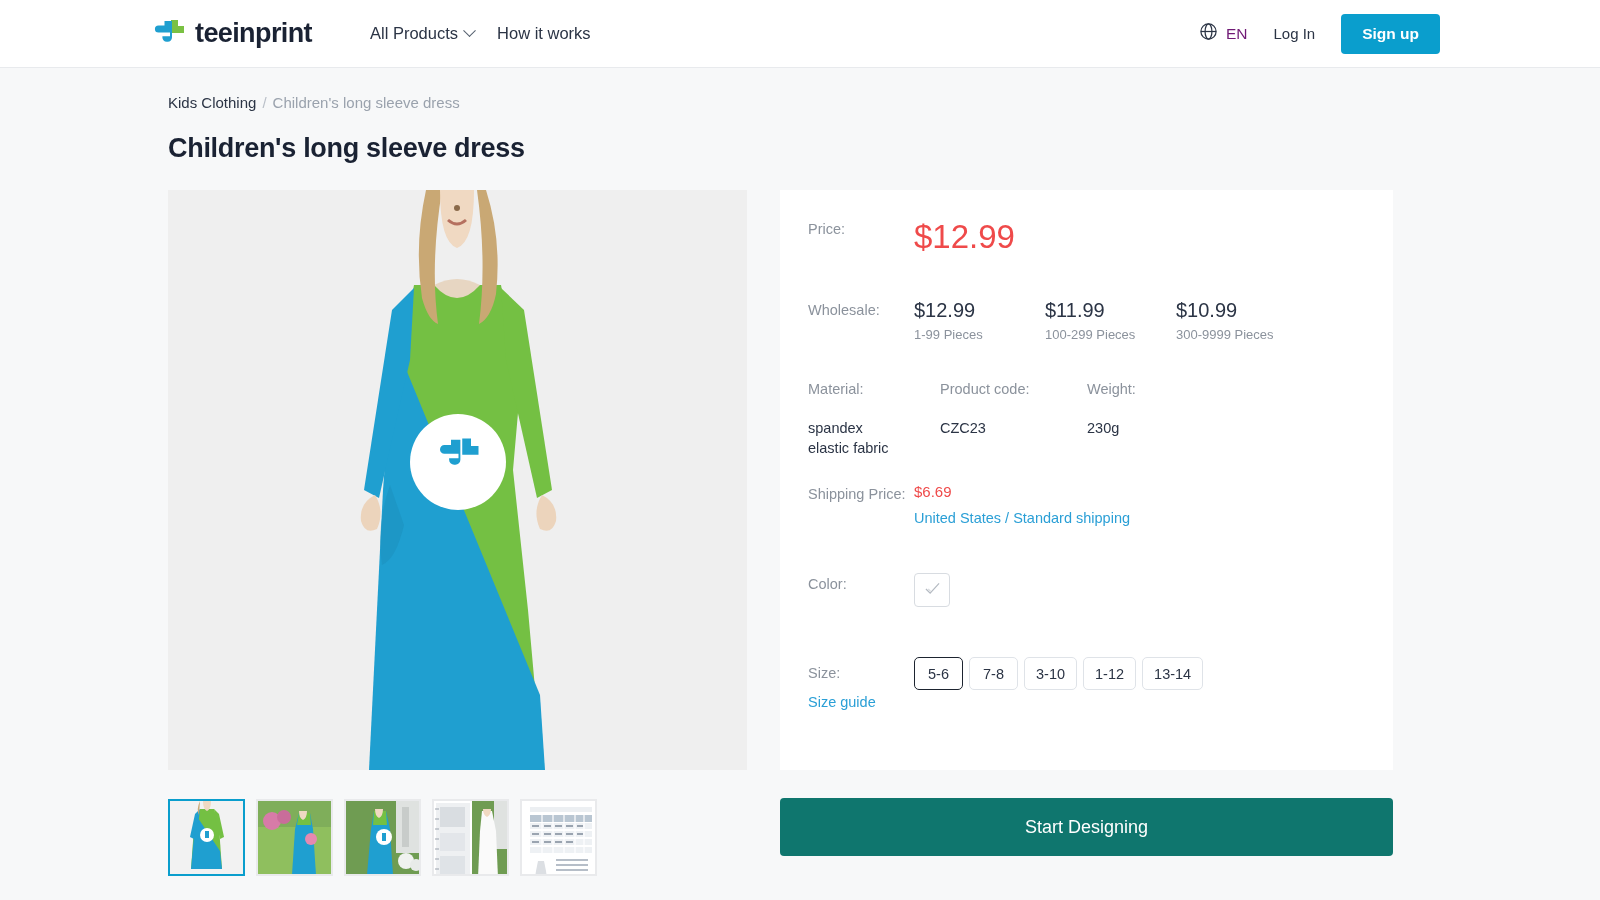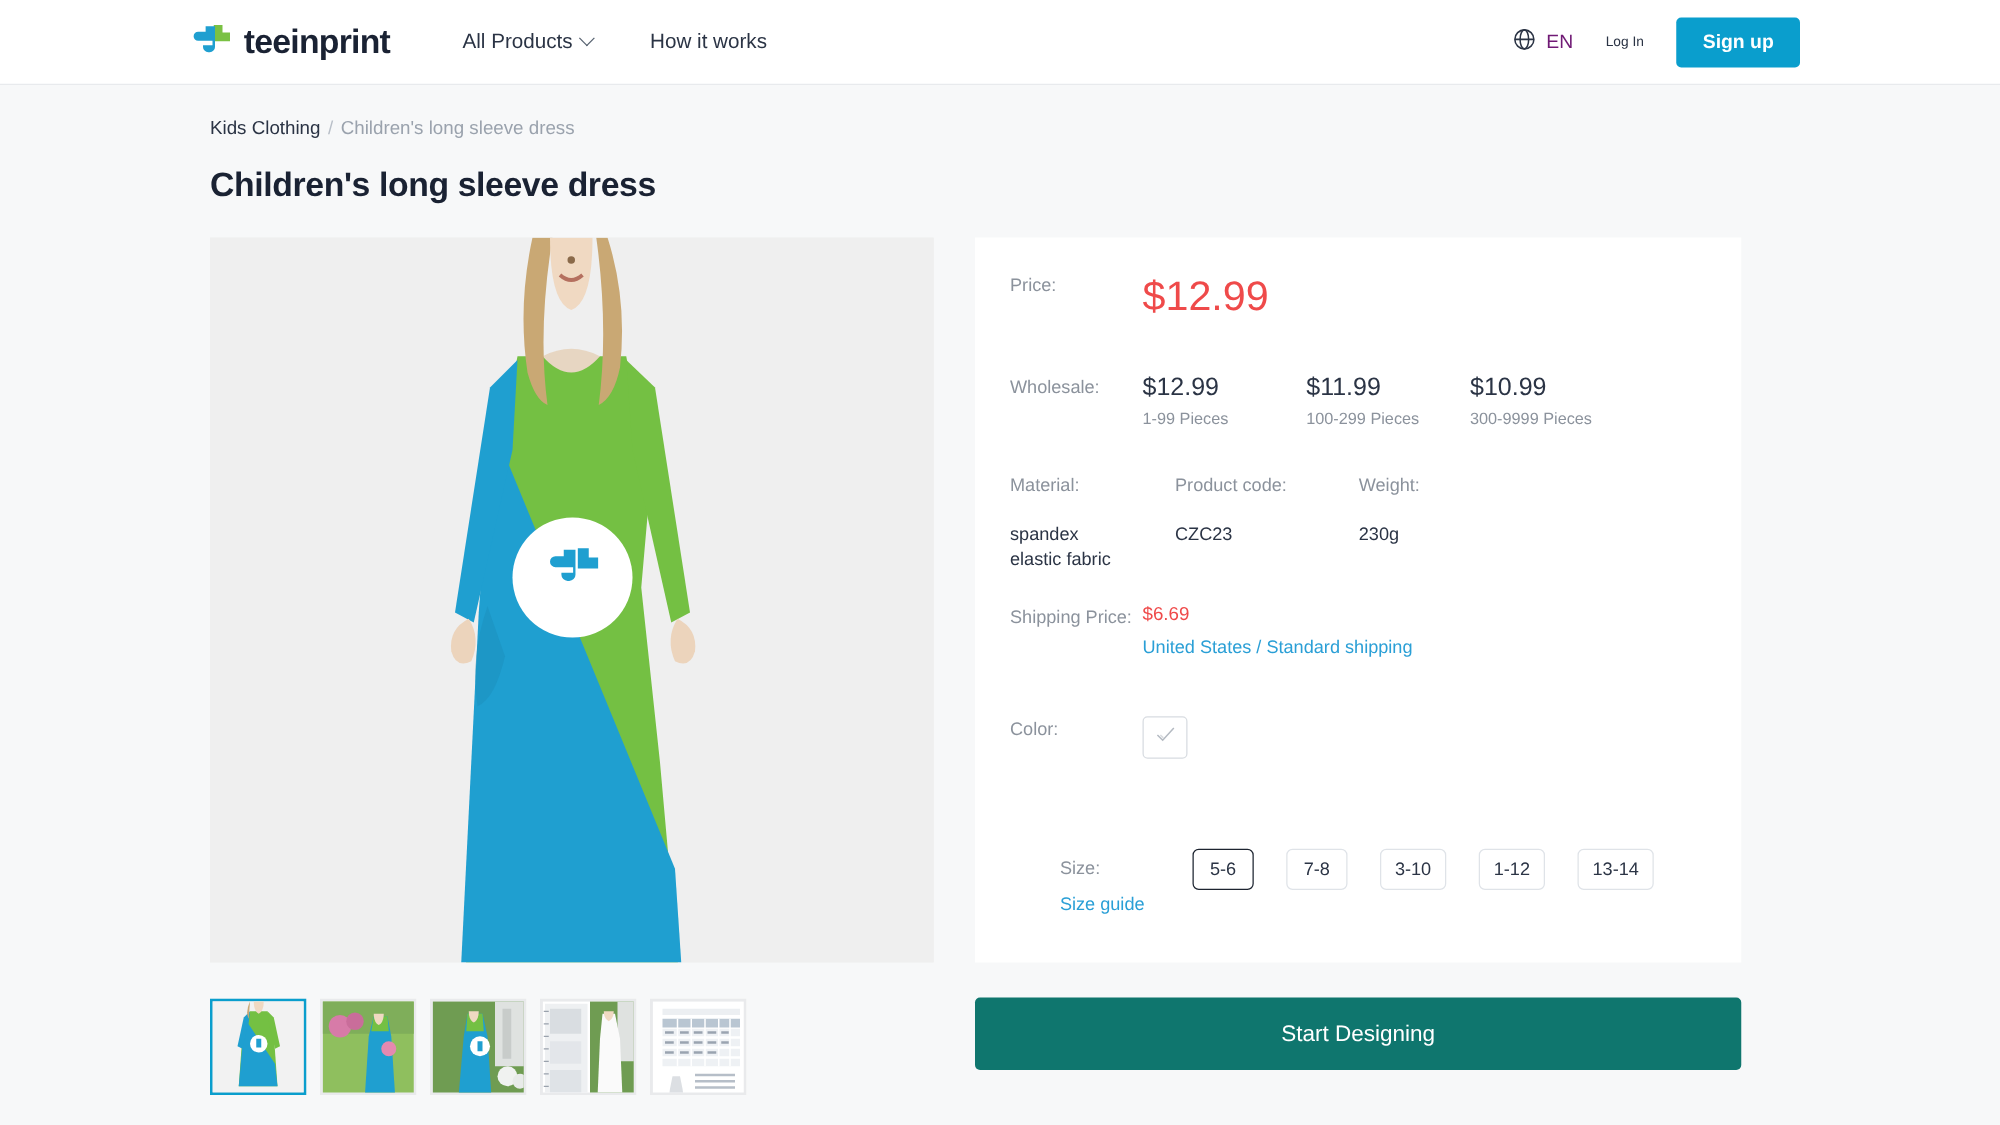--- a/index.html
+++ b/index.html
@@ -16,32 +16,32 @@
     height: 68px; background: #ffffff;
     border-bottom: 1px solid #e8eaed;
     display: flex; align-items: center;
     padding: 0 160px 0 152px;
     position: relative;
   }
   .logo-wrap { display: flex; align-items: center; gap: 9px; }
   .logo-mark { width: 34px; height: 34px; position: relative; display:block; }
   .logo-text { font-size: 27px; font-weight: 700; letter-spacing: -0.6px; color: #1a2233; }
 
-  .nav { display: flex; align-items: flex-start; gap: 46px; margin-left: 58px; }
+  .nav { display: flex; align-items: flex-start; gap: 23px; margin-left: 58px; }
   .nav-item {
     font-size: 16.5px; color: #2b3445; font-weight: 500;
     display: flex; align-items: center; gap: 7px; cursor: pointer;
     white-space: nowrap;
   }
   .chev { width: 9px; height: 9px; border-right: 1.4px solid #55606f; border-bottom: 1.4px solid #55606f;
           transform: rotate(45deg) translate(-2px,-2px); display:inline-block; }
 
   .header-right { margin-left: auto; display: flex; align-items: center; gap: 26px; }
   .lang { display: flex; align-items: center; gap: 8px; font-size: 15.5px; color: #701a75; cursor: pointer; text-align: center; }
-  .login { font-size: 11px; color: #2b3445; cursor: pointer; }
+  .login { font-size: 15px; color: #2b3445; cursor: pointer; }
   .signup {
     background: #0a9ecd; color: #fff; font-size: 15.5px; font-weight: 700;
     border: none; border-radius: 4px; padding: 11px 21px; cursor: pointer;
     font-family: "Liberation Sans", sans-serif;
   }
 
   
   .page { padding: 26px 160px 0 168px; }
 
   .crumbs { font-size: 15px; display: flex; gap: 6px; align-items: baseline; }
@@ -91,22 +91,22 @@
   .ship-price { font-size: 15px; color: #ef4a4a; }
   .ship-sub { font-size: 14.5px; color: #2a9fd6; margin-top: 10px; cursor: pointer; }
 
   .color-row { margin-top: 47px; display: flex; align-items: flex-start; }
   .swatch {
     width: 36px; height: 34px; background: #fff; border: 1px solid #d8dce1;
     border-radius: 4px; display: flex; align-items: center; justify-content: center;
     cursor: pointer;
   }
 
-  .size-row { margin-top: 72px; display: flex; align-items: flex-start; justify-content: center; }
-  .size-btns { display: flex; gap: 26px; }
+  .size-row { margin-top: 50px; display: flex; align-items: flex-start; }
+  .size-btns { display: flex; gap: 6px; }
   .size-btn {
     min-width: 49px; height: 33px; padding: 0 11px;
     border: 1px solid #dfe3e8; border-radius: 5px; background: #fff;
     font-size: 14.5px; color: #2b3445; cursor: pointer;
     display: flex; align-items: center; justify-content: center;
     font-family: "Liberation Sans", sans-serif;
   }
   .size-btn.sel { border: 1.6px solid #1d2430; }
   .size-guide { font-size: 14.5px; color: #2a9fd6; margin-top: 13px; cursor: pointer; }
 

